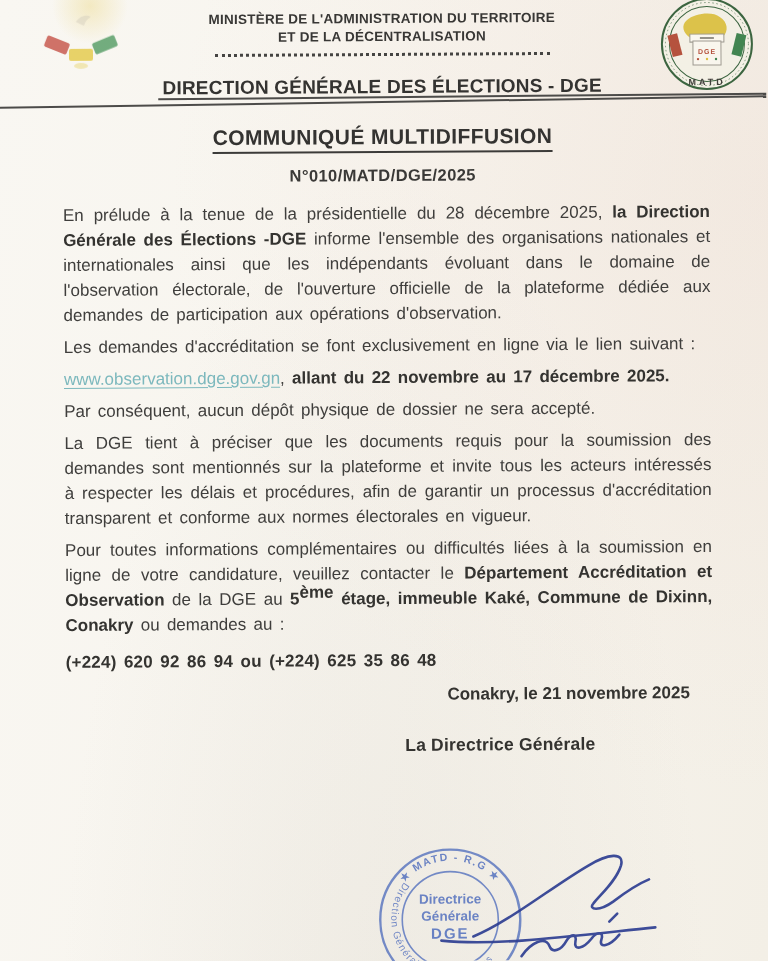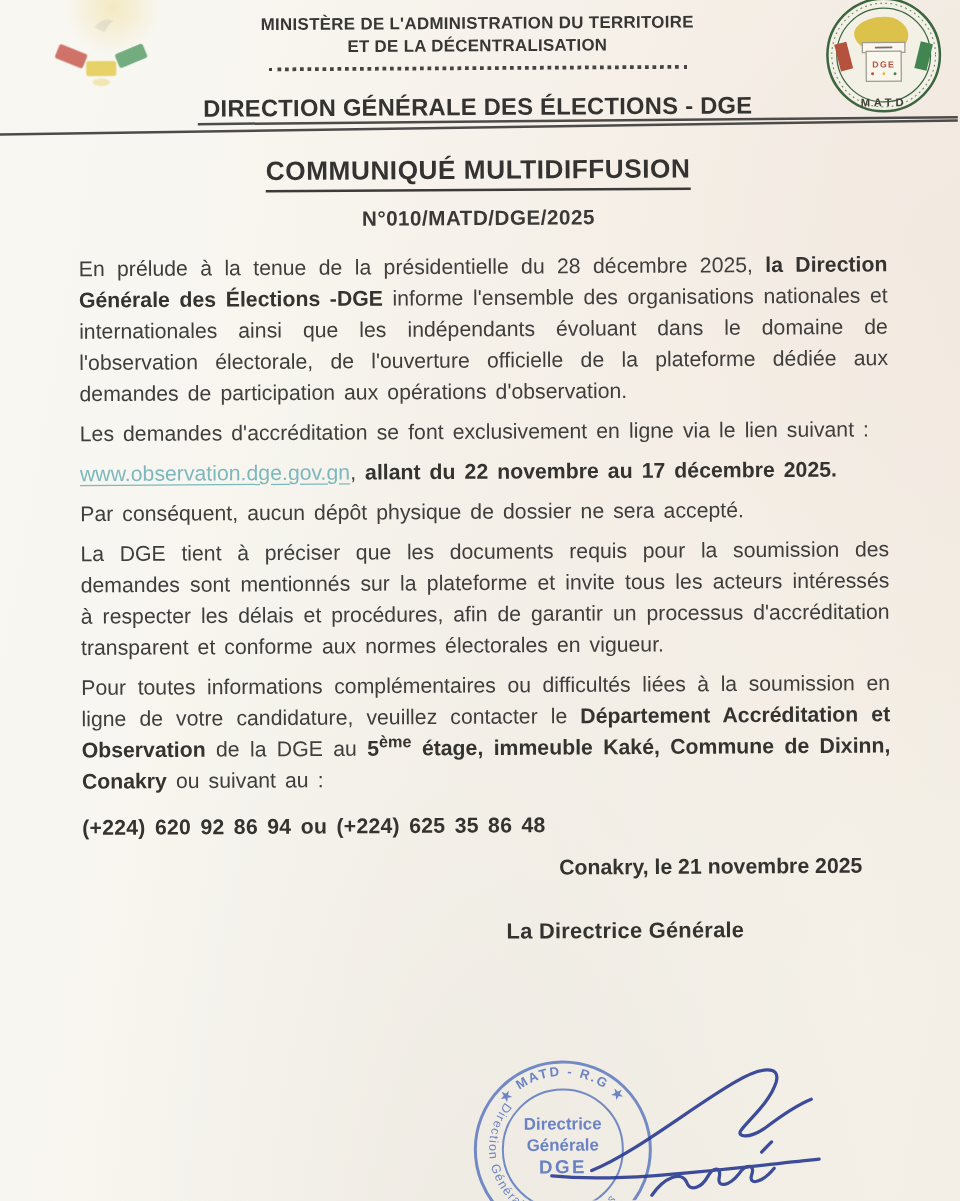--- a/index.html
+++ b/index.html
@@ -39,21 +39,21 @@
     letter-spacing:.4px;color:#3a3937;}
 
   
   .body-text{margin:16px 57px 0 64px;font-size:17px;line-height:25px;
     text-align:justify;word-spacing:2.5px;}
   .body-text p{margin:0 0 7px 0;}
   .body-text b{color:#343330;}
   .weblink{color:#7cb8bd;text-decoration:underline;text-decoration-color:#7cb8bd;
     text-underline-offset:3px;word-spacing:1px;}
   .phones{font-weight:bold;letter-spacing:.2px;color:#343330;margin-top:12px !important;}
-  sup{font-size:13px;vertical-align:super;line-height:0;}
+  sup{font-size:17px;vertical-align:super;line-height:0;}
 
   
   .dateline{margin:12px 80px 0 0;text-align:right;font-weight:bold;font-size:17px;color:#343330;}
   .signer-title{margin:30px 0 0 403px;width:fit-content;font-weight:bold;
     font-size:17.5px;letter-spacing:.2px;color:#343330;}
 
   .stamp{position:absolute;left:330px;top:843px;}
   .stamp text{font-family:"Liberation Sans",sans-serif;}
   .signature{position:absolute;left:400px;top:845px;}
 </style>
@@ -112,21 +112,21 @@
       <p><span>En prélude à la tenue de la présidentielle du 28 décembre 2025, </span><b>la Direction Générale des Élections -DGE</b><span> informe l'ensemble des organisations nationales et internationales ainsi que les indépendants évoluant dans le domaine de l'observation électorale, de l'ouverture officielle de la plateforme dédiée aux demandes de participation aux opérations d'observation.</span></p>
 
       <p>Les demandes d'accréditation se font exclusivement en ligne via le lien suivant :</p>
 
       <p><span class="weblink">www.observation.dge.gov.gn</span><span>, </span><b>allant du 22 novembre au 17 décembre 2025.</b></p>
 
       <p>Par conséquent, aucun dépôt physique de dossier ne sera accepté.</p>
 
       <p>La DGE tient à préciser que les documents requis pour la soumission des demandes sont mentionnés sur la plateforme et invite tous les acteurs intéressés à respecter les délais et procédures, afin de garantir un processus d'accréditation transparent et conforme aux normes électorales en vigueur.</p>
 
-      <p><span>Pour toutes informations complémentaires ou difficultés liées à la soumission en ligne de votre candidature, veuillez contacter le </span><b>Département Accréditation et Observation</b><span> de la DGE au </span><b><span>5</span><sup>ème</sup><span> étage, immeuble Kaké, Commune de Dixinn, Conakry</span></b><span> ou suivant au :</span></p>
+      <p><span>Pour toutes informations complémentaires ou difficultés liées à la soumission en ligne de votre candidature, veuillez contacter le </span><b>Département Accréditation et Observation</b><span> de la DGE au </span><b><span>5</span><sup>ème</sup><span> étage, immeuble Kaké, Commune de Dixinn, Conakry</span></b><span> ou demandes au :</span></p>
 
       <p class="phones">(+224) 620 92 86 94 ou (+224) 625 35 86 48</p>
     </div>
 
     <div class="dateline">Conakry, le 21 novembre 2025</div>
     <div class="signer-title">La Directrice Générale</div>
 
     <div class="stamp">
       <svg width="235" height="118" viewBox="0 0 235 118">
         <g stroke="#5d78c0" fill="none" opacity=".85">

